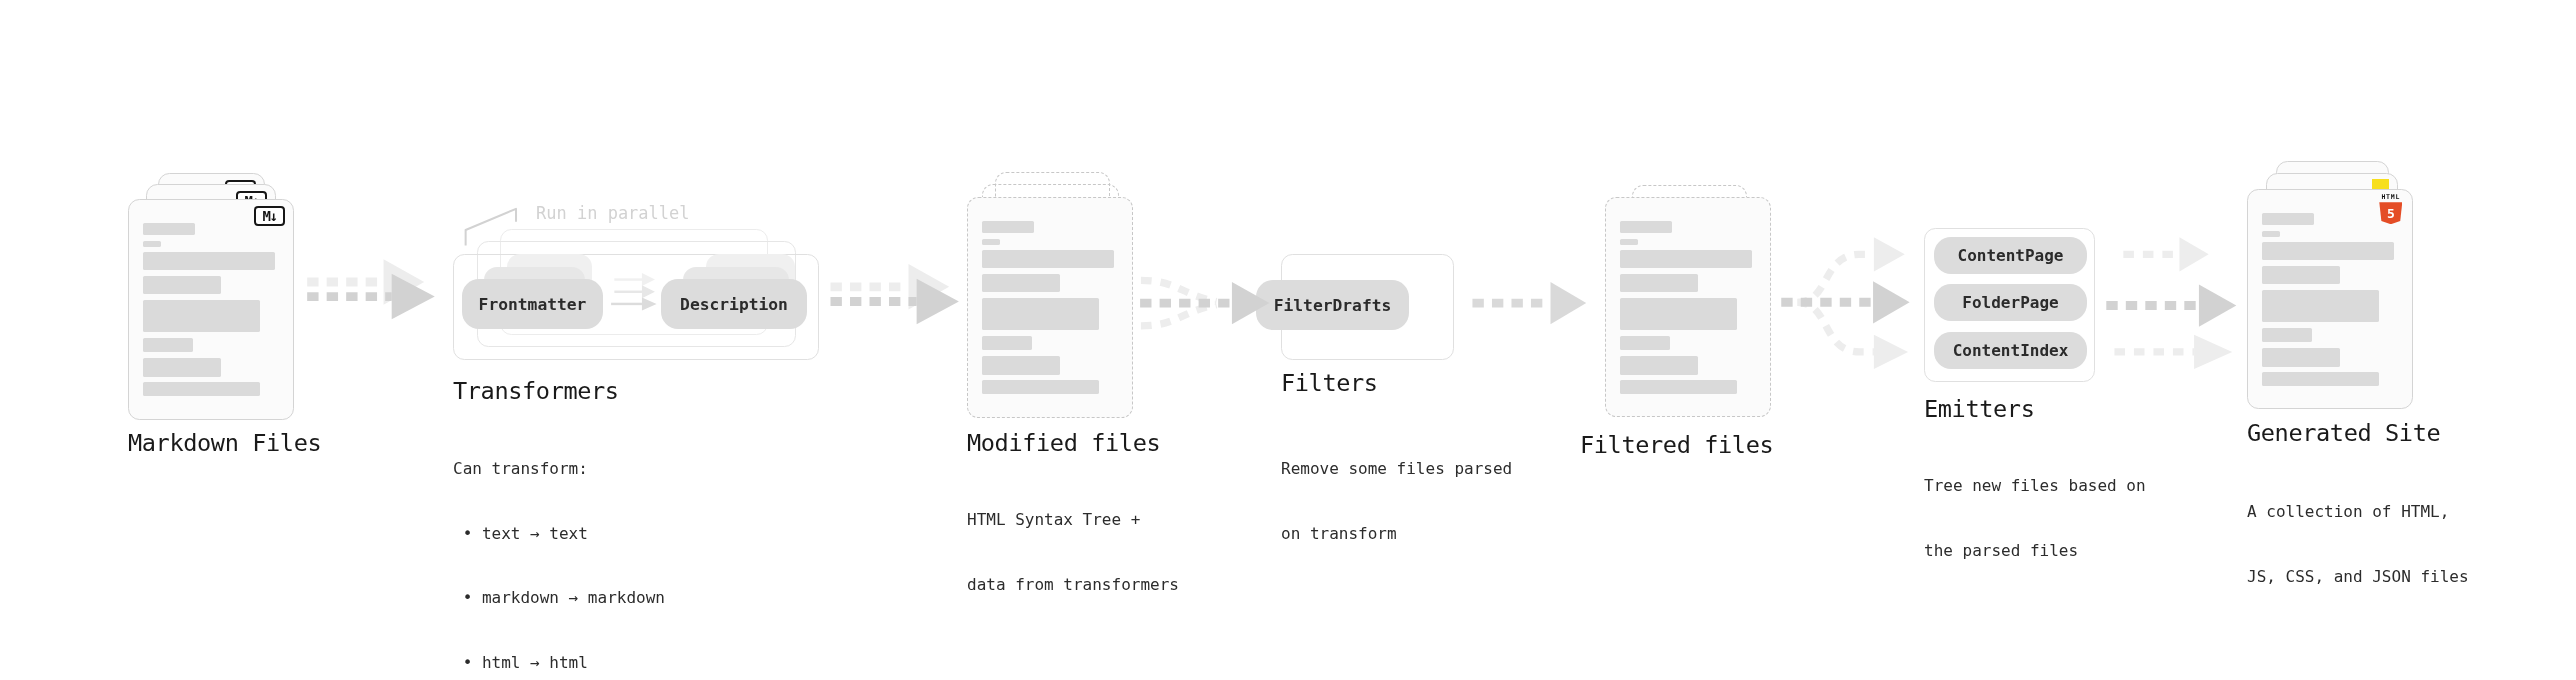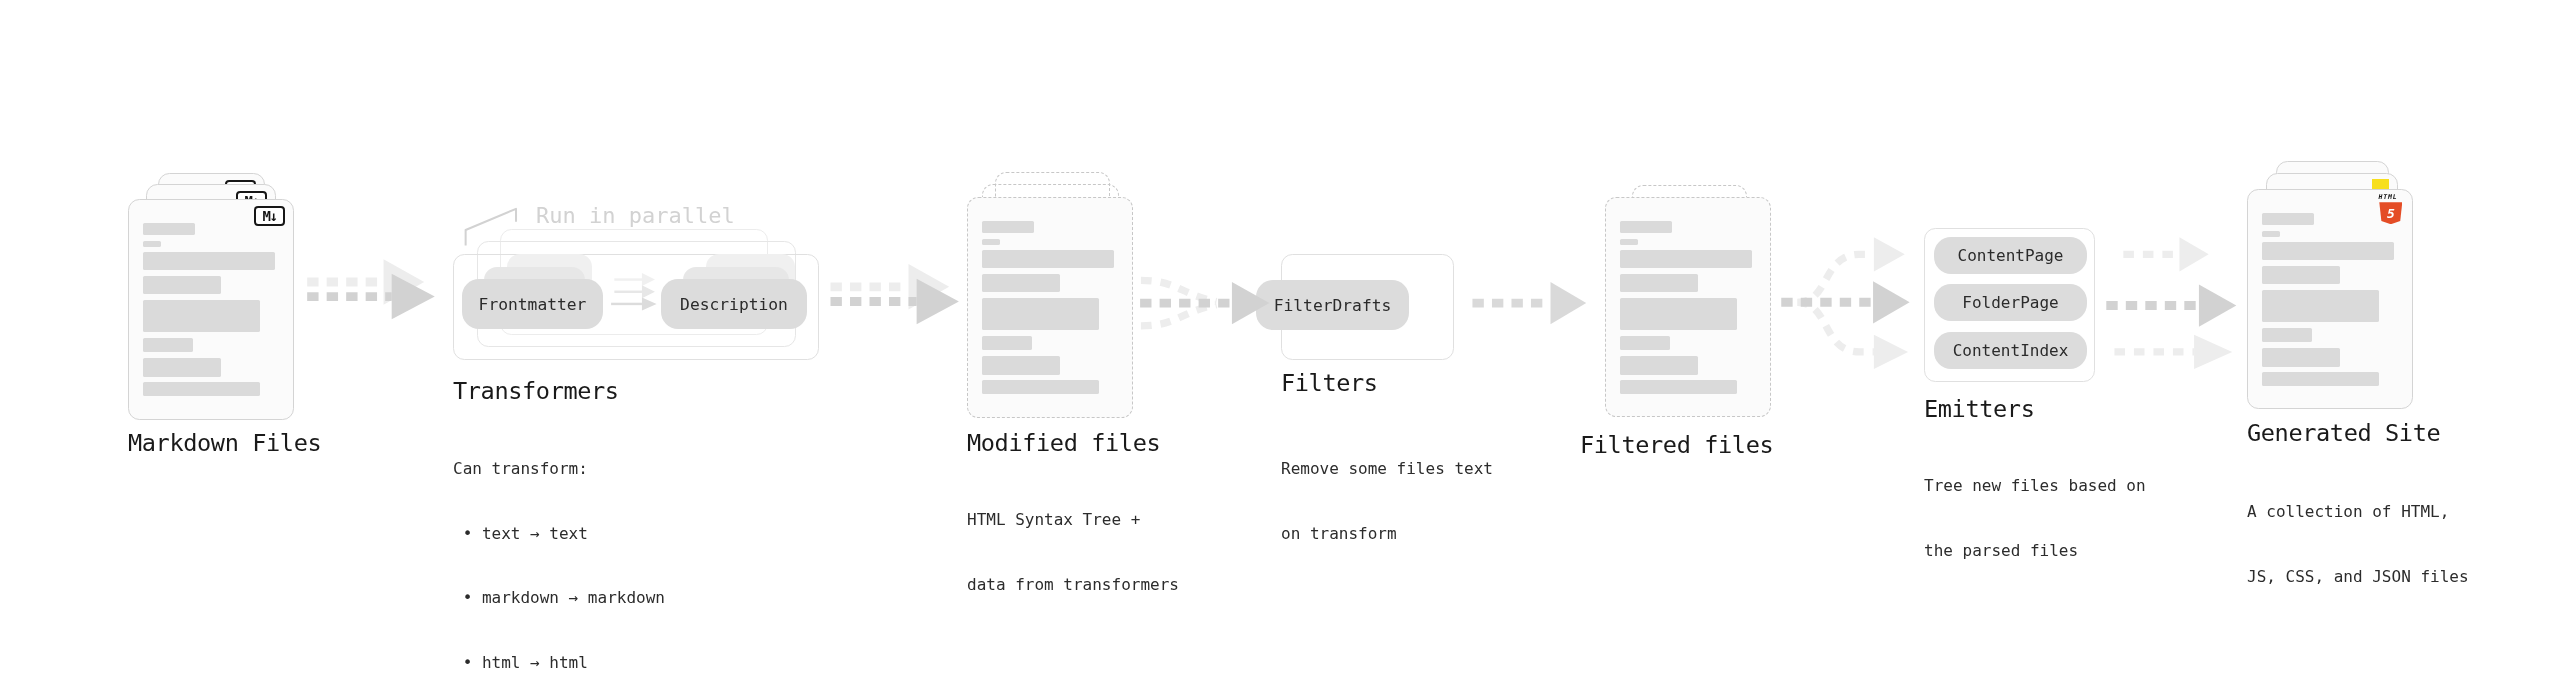--- a/index.html
+++ b/index.html
@@ -13,40 +13,40 @@
   .doc.dashed{border:1.6px dashed var(--dashed-border);}
   .doc.peek{background:var(--card-bg);}
   .doc.peek-outline{background:transparent;}
   .doc-bars{position:absolute;left:14px;right:14px;top:23px;display:flex;flex-direction:column;gap:5.7px;}
   .bar{background:var(--bar);border-radius:1.6px;flex:none;}
   
   .md-badge{position:absolute;top:5.7px;right:8.1px;width:31px;height:20.3px;box-sizing:border-box;
     border:2.4px solid var(--md-icon);border-radius:4.1px;background:#fff;color:var(--md-icon);
     display:flex;align-items:center;justify-content:center;font-size:14px;font-weight:bold;letter-spacing:-1.6px;}
   
-  .html5-logo{position:absolute;top:4.1px;right:9px;width:24.4px;font-style:italic;}
+  .html5-logo{position:absolute;top:4.1px;right:9px;width:24.4px;text-align:center;}
   .html5-word{font-size:6.5px;font-weight:bold;color:#111;letter-spacing:0.8px;line-height:7.3px;}
   .html5-shield{width:23px;height:22px;margin:0.8px auto 0;background:var(--html5-orange);
     clip-path:polygon(0 0,100% 0,91% 86%,50% 100%,9% 86%);
     display:flex;align-items:center;justify-content:center;color:#fff;font-size:13px;font-weight:bold;}
   .js-chip{position:absolute;top:4.9px;right:8.1px;width:17px;height:9.8px;background:var(--js-yellow);}
   .css-chip{position:absolute;top:4.1px;right:7.3px;width:17px;text-align:center;}
   .css-word{font-size:5.7px;font-weight:bold;color:var(--css-text);line-height:5.7px;letter-spacing:0.4px;}
   .css-bar{height:2.4px;background:var(--css-blue);margin-top:0.8px;border-radius:0.8px;}
   
   .tbox{position:absolute;border:1.6px solid;border-radius:11.4px;background:transparent;box-sizing:border-box;}
   .pill{position:absolute;background:var(--pill-bg);border-radius:17px;box-sizing:border-box;
     display:flex;align-items:center;justify-content:center;
-    font-size:16.3px;font-weight:400;color:var(--pill-text);white-space:pre;}
+    font-size:16.3px;font-weight:700;color:var(--pill-text);white-space:pre;}
   .ghost{position:absolute;border-radius:13px;}
   
   .stage-title{position:absolute;font-size:23.6px;font-weight:500;color:var(--heading);
     letter-spacing:-0.4px;white-space:pre;}
   .stage-desc{position:absolute;font-size:16px;line-height:21.5px;color:var(--body);white-space:pre;}
-  .annotation{position:absolute;font-size:22px;color:var(--annotation);white-space:pre;text-align:center;}
+  .annotation{position:absolute;font-size:17px;color:var(--annotation);white-space:pre;text-align:center;}
   svg.overlay{position:absolute;left:0;top:0;}
 </style>
 </head>
 <body>
 
 <div id="canvas">
 
   <div>
     <div class="doc peek" style="left:158px;top:173px;width:107px;height:81px;z-index:1">
       <span class="md-badge">M↓</span>
@@ -114,21 +114,21 @@
       <div>HTML Syntax Tree +</div>
       <div>data from transformers</div>
     </div>
   </div>
 
   <div>
     <div class="tbox" style="left:1281px;top:254px;width:173px;height:106px;border-color:var(--box-front)"></div>
     <div class="pill" style="left:1256px;top:280px;width:153px;height:50px">FilterDrafts</div>
     <div class="stage-title" style="left:1281px;top:369px">Filters</div>
     <div class="stage-desc" style="left:1281px;top:415px">
-      <div>Remove some files text</div>
+      <div>Remove some files parsed</div>
       <div>on transform</div>
     </div>
   </div>
 
   <div>
     <div class="doc dashed peek-outline" style="left:1632px;top:185px;width:115px;height:65px;z-index:1"></div>
     <div class="doc dashed" style="left:1605px;top:197px;width:166px;height:220px;z-index:3">
       <div class="doc-bars">
           <div class="bar" style="width: 38%; height: 12.2px;"></div>
           <div class="bar" style="width: 13%; height: 5.7px;"></div>

